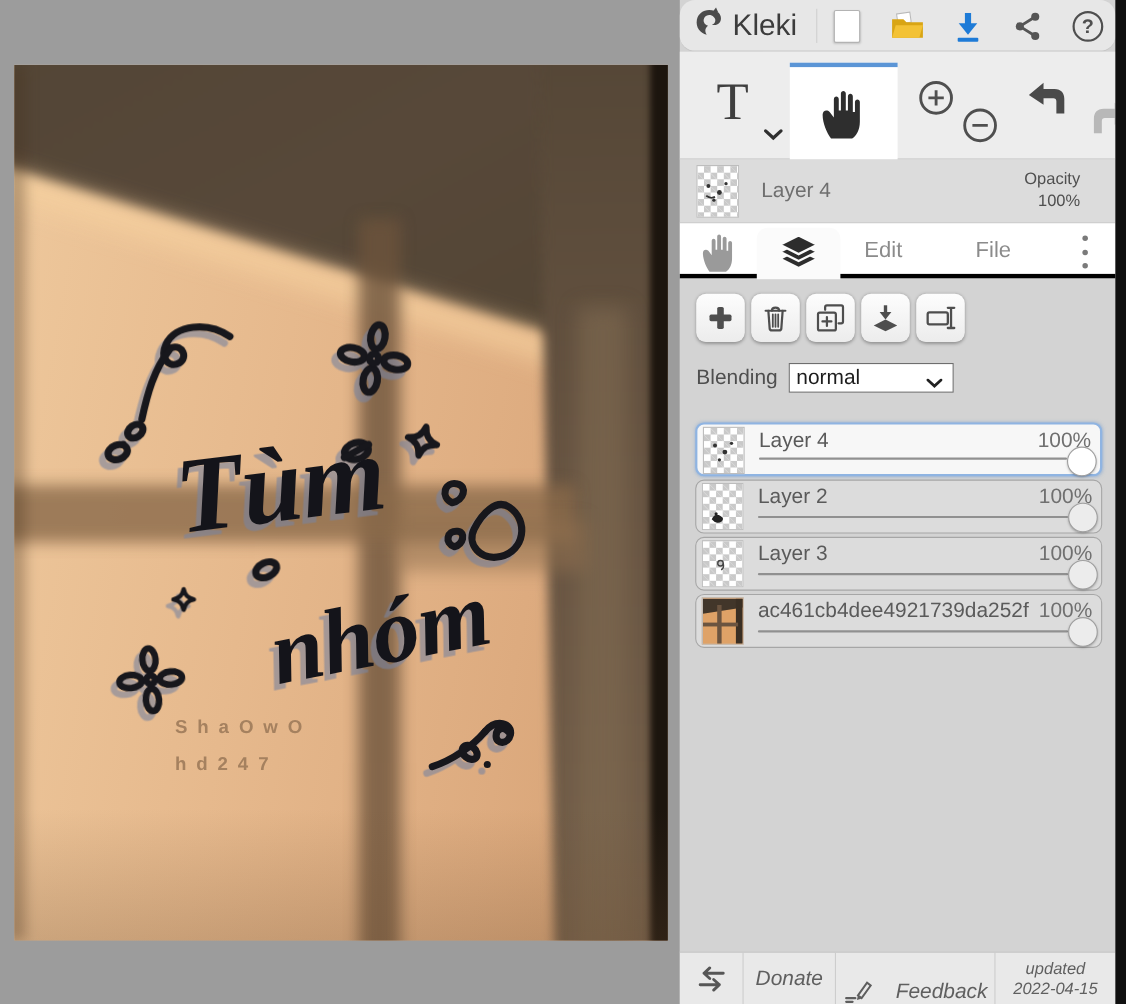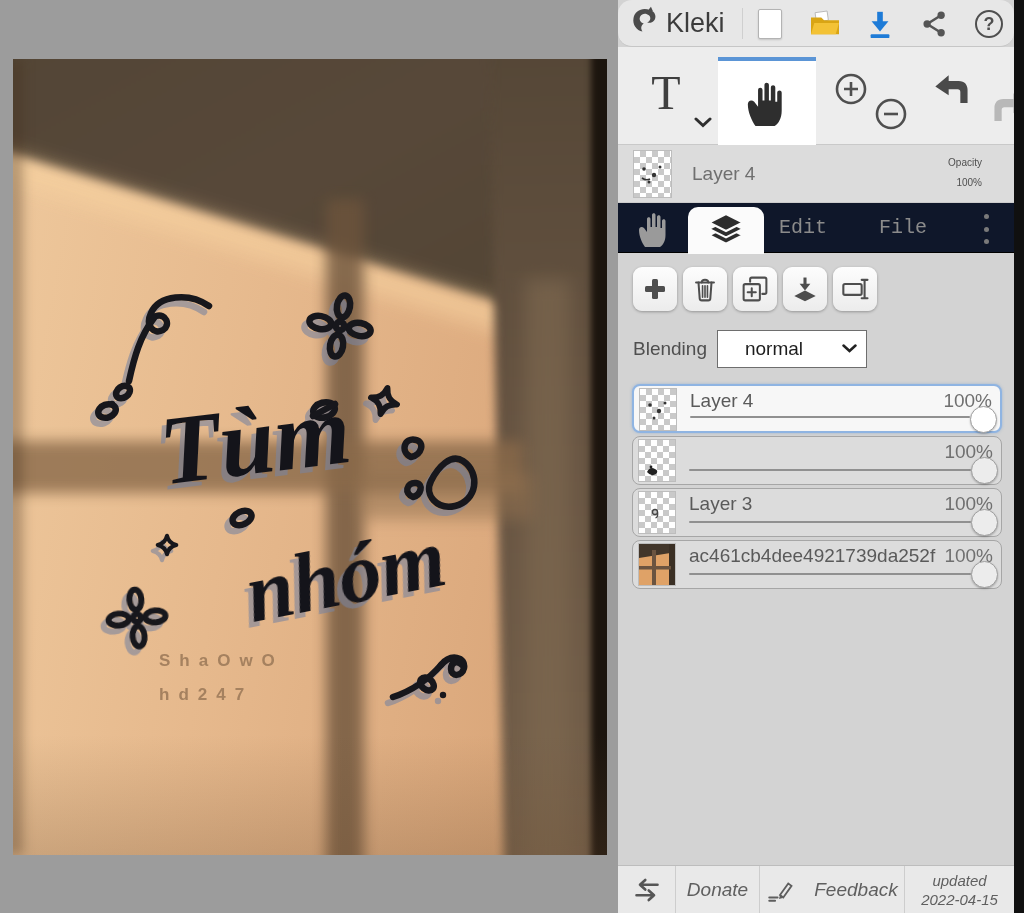--- a/index.html
+++ b/index.html
@@ -59,59 +59,59 @@
   .redo{position:absolute;left:372px;top:44px;}
 
   .layerpreview{position:absolute;left:0;top:145px;width:100%;height:58px;background:#dcdcdc;border-bottom:1px solid #cccccc;}
   .thumb{position:relative;background:#fff;border:1px solid #bdbdbd;overflow:hidden;}
   .checker{background-color:#fff;background-image:
       linear-gradient(45deg,#c9c9c9 25%,transparent 25%,transparent 75%,#c9c9c9 75%),
       linear-gradient(45deg,#c9c9c9 25%,transparent 25%,transparent 75%,#c9c9c9 75%);
       background-size:12px 12px;background-position:0 0,6px 6px;}
   .pv-thumb{position:absolute;left:15px;top:5px;width:39px;height:48px;}
   .pv-name{position:absolute;left:74px;top:0;height:58px;line-height:58px;font-size:19px;color:#6f6f6f;}
-  .pv-opacity{position:absolute;right:32px;top:8px;text-align:right;font-size:10px;color:#4f4f4f;line-height:20px;}
-
-  .tabsrow{position:absolute;left:0;top:203px;width:100%;height:50px;background:#0f172a;border-bottom:1px solid #000000;font-family:Liberation Mono, monospace;}
+  .pv-opacity{position:absolute;right:32px;top:8px;text-align:right;font-size:15px;color:#4f4f4f;line-height:20px;}
+
+  .tabsrow{position:absolute;left:0;top:203px;width:100%;height:50px;background:#ffffff;border-bottom:4px solid #000000;}
   .tab-hand{position:absolute;left:14px;top:6px;width:44px;height:40px;display:flex;align-items:center;justify-content:center;}
   .tab-layers{position:absolute;left:70px;top:4px;width:76px;height:47px;background:#fbfbfb;
               border-radius:10px 10px 0 0;display:flex;align-items:center;justify-content:center;}
   .tab-text{position:absolute;top:0;height:50px;line-height:50px;width:70px;text-align:center;font-size:20px;color:#8b8b8b;}
   .tab-edit{left:150px;} .tab-file{left:250px;}
   .kebab{position:absolute;left:358px;top:9px;width:20px;height:34px;display:flex;flex-direction:column;
          align-items:center;justify-content:space-between;padding:2px 0;}
   .kebab i{width:5px;height:5px;border-radius:50%;background:#7a7a7a;}
 
   .content{position:absolute;left:0;top:254px;width:100%;height:611px;background:#d3d3d3;}
   .actions{position:absolute;left:15px;top:13px;display:flex;gap:6px;}
   .act-btn{width:44px;height:44px;border-radius:9px;background:linear-gradient(#fdfdfd,#ececec);
            box-shadow:0 1px 3px rgba(0,0,0,.3);display:flex;align-items:center;justify-content:center;}
   .blending{position:absolute;left:15px;top:76px;display:flex;align-items:center;}
   .blend-label{font-size:19px;color:#4f4f4f;margin-right:10px;}
-  .blend-select{position:relative;width:150px;height:38px;background:#fff;border:1.5px solid #6e6e6e;
-                display:flex;align-items:center;padding-left:27px;font-size:19px;color:#1d1d1d;}
+  .blend-select{position:relative;width:150px;height:27px;background:#fff;border:1.5px solid #6e6e6e;
+                display:flex;align-items:center;padding-left:6px;font-size:19px;color:#1d1d1d;}
   .blend-chevron{position:absolute;right:9px;top:13px;}
 
   .layerlist{position:absolute;left:14px;top:130px;width:370px;}
   .layer-row{position:relative;width:370px;height:49px;margin-bottom:3px;border:1px solid #a6a6a6;
              border-radius:8px;background:#dcdcdc;}
   .layer-row.selected{background:#f7f7f7;border:2px solid #8fb4e2;box-shadow:0 0 3px rgba(120,160,210,.6);}
   .row-thumb{position:absolute;left:5px;top:2px;width:38px;height:43px;}
   .row-name{position:absolute;left:56px;top:4px;right:62px;font-size:19px;color:#5a5a5a;
             white-space:nowrap;overflow:hidden;}
   .row-pct{position:absolute;right:8px;top:4px;font-size:19px;color:#707070;}
   .slider-line{position:absolute;left:56px;right:30px;bottom:13px;height:2px;background:#909090;border-radius:1px;}
   .slider-thumb{position:absolute;right:3px;top:20px;width:27px;height:27px;border-radius:50%;
                 background:#ececec;border:1px solid #9f9f9f;box-shadow:0 1px 2px rgba(0,0,0,.25);}
   .layer-row.selected .slider-thumb{background:#fff;}
 
   .bottombar{position:absolute;left:0;top:865px;width:100%;height:48px;background:#e9e9e9;
              border-top:1px solid #bdbdbd;display:flex;align-items:stretch;font-size:19px;color:#5f5f5f;font-style:italic;}
   .bb-sec{display:flex;align-items:center;justify-content:center;border-right:1px solid #cdcdcd;}
-  .bb-swap{width:58px;} .bb-donate{width:84px;} .bb-feedback{width:145px;gap:20px;}
+  .bb-swap{width:58px;} .bb-donate{width:84px;} .bb-feedback{width:145px;gap:20px;align-items:flex-end;}
   .bb-updated{flex:1;flex-direction:column;font-size:15px;line-height:19px;border-right:none;text-align:center;}
 </style>
 </head>
 <body>
 
 <div class="app">
 
   <div class="canvas-area">
     <div class="photo">
       <div class="ph sh-top"></div>
@@ -363,20 +363,21 @@
           <div class="slider-thumb"></div>
         </div>
 
         <div class="layer-row">
           <div class="thumb checker row-thumb">
             <svg width="38" height="43" viewBox="0 0 38 43">
               <path d="M8,32 q3,-6 8,-3 q4,2 1,5 q-5,3 -9,-2 Z" fill="#222"></path>
               <circle cx="12" cy="27" r="1.4" fill="#222"></circle>
             </svg>
           </div>
+          <div class="row-name">Layer 2</div>
           <div class="row-pct">100%</div>
           <div class="slider-line"></div>
           <div class="slider-thumb"></div>
         </div>
 
         <div class="layer-row">
           <div class="thumb checker row-thumb">
             <svg width="38" height="43" viewBox="0 0 38 43">
               <circle cx="16" cy="20" r="2.5" fill="none" stroke="#444" stroke-width="1.3"></circle>
               <path d="M18.5,20 q1,5 -2,6" stroke="#444" stroke-width="1.3" fill="none"></path>

